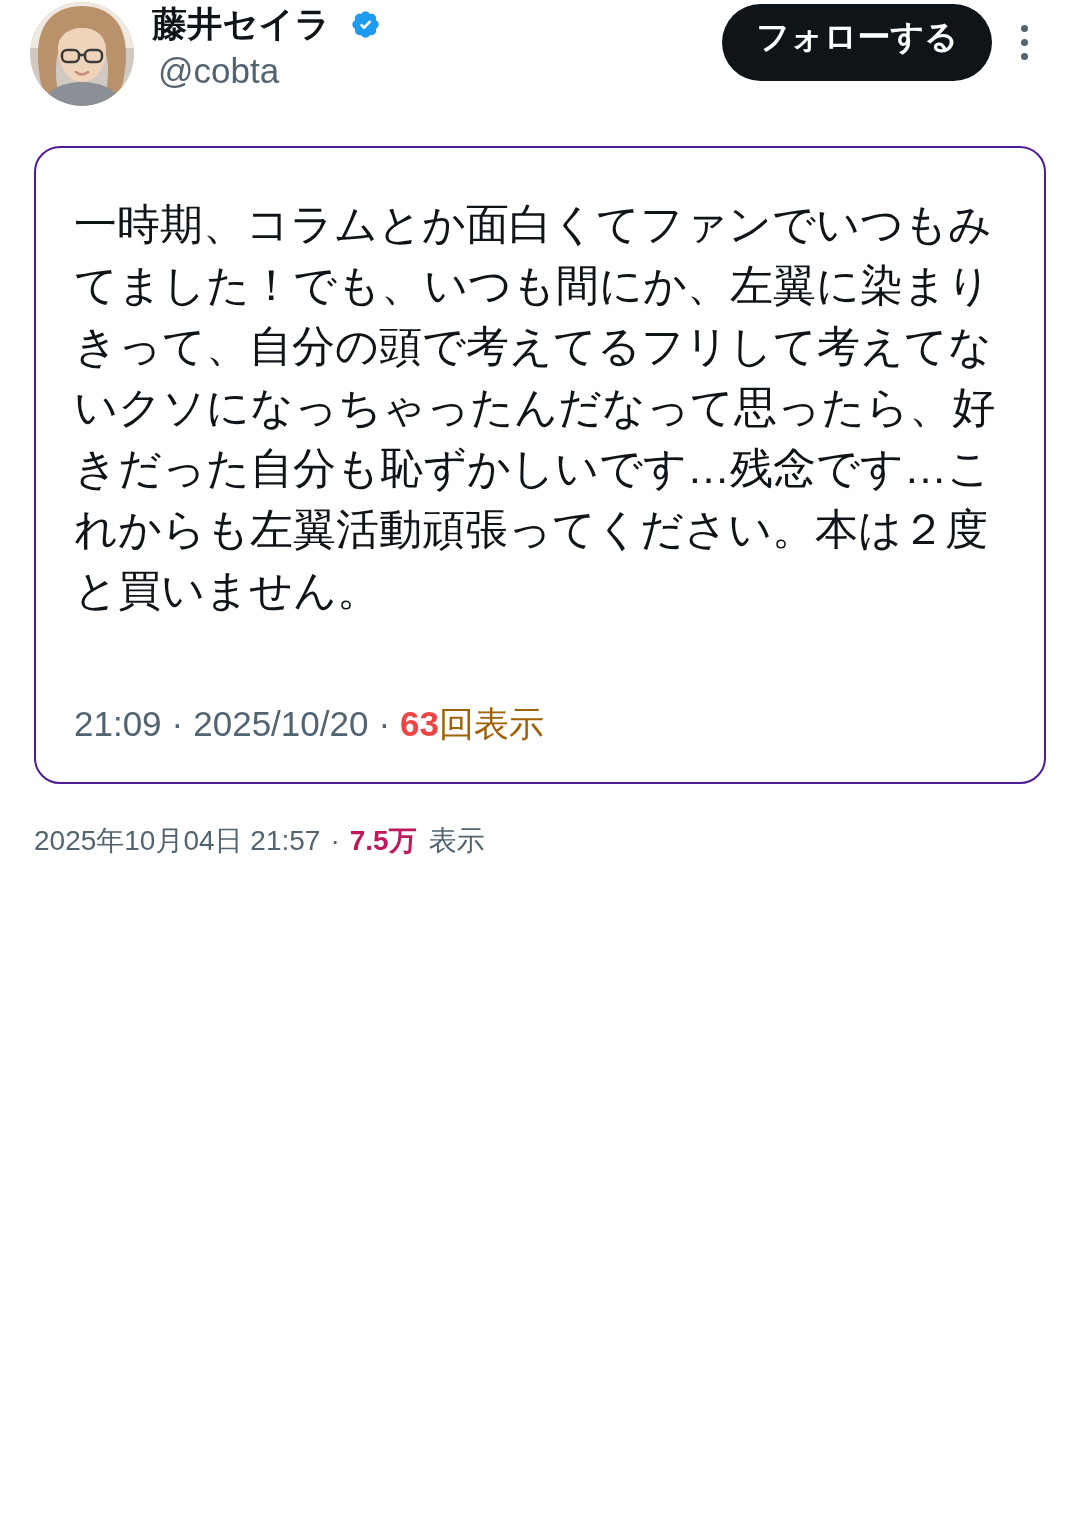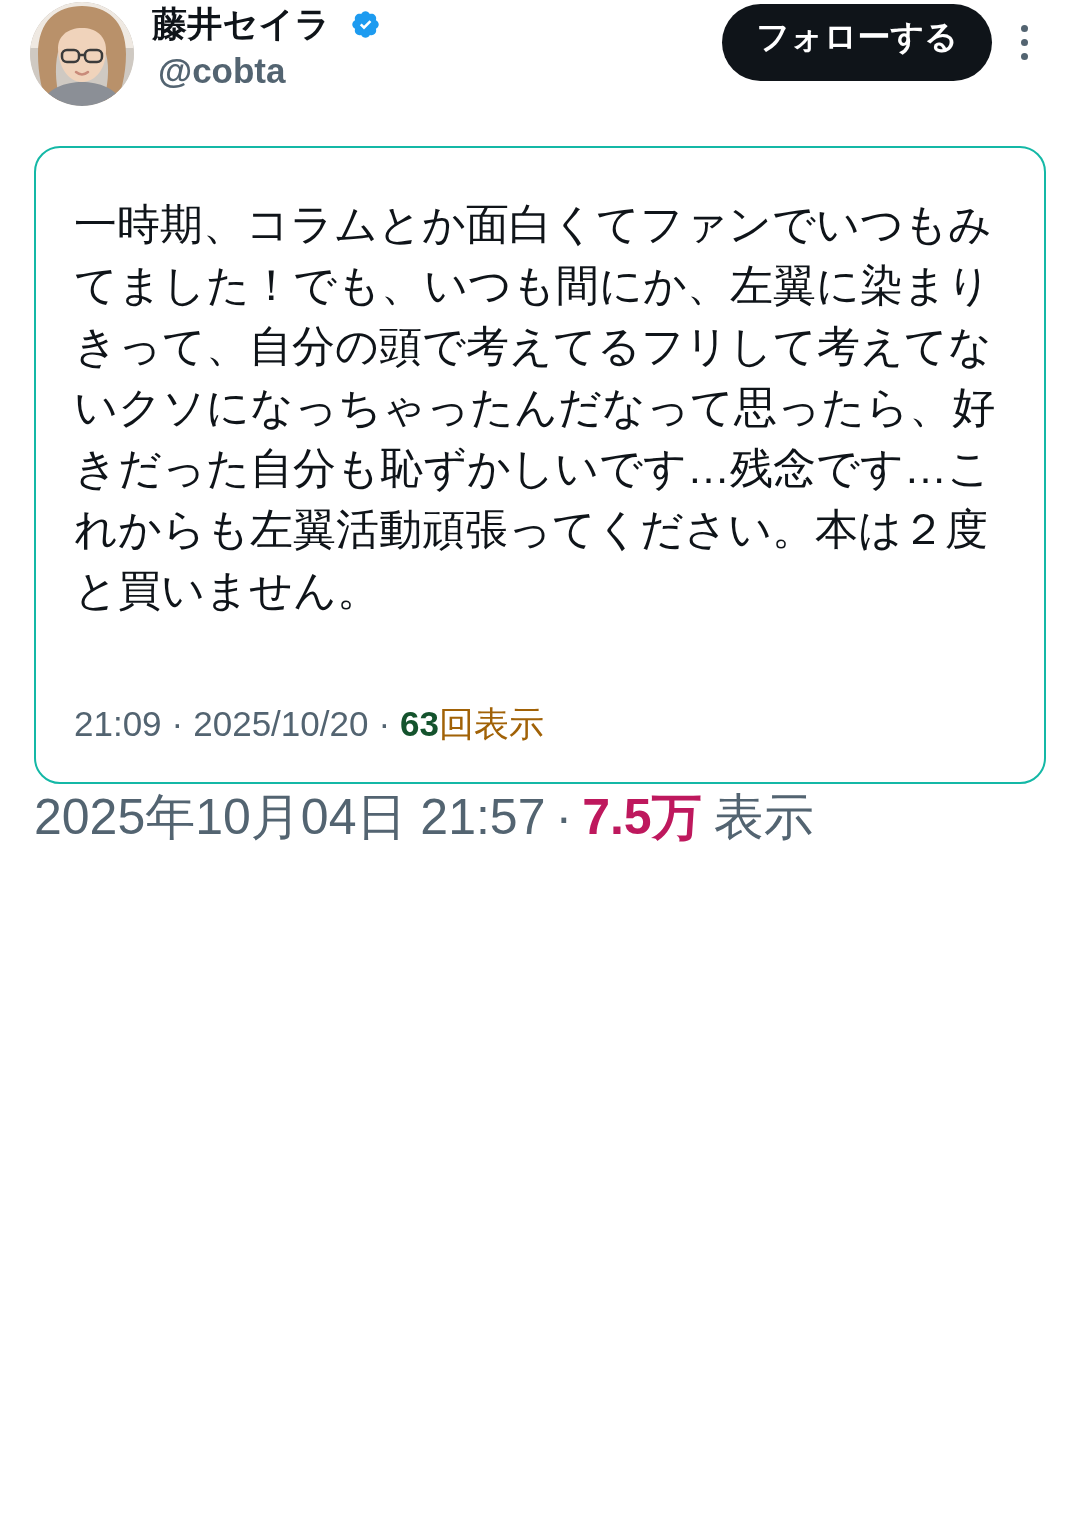--- a/index.html
+++ b/index.html
@@ -64,21 +64,20 @@
     width: 31px;
     height: 31px;
     display: inline-block;
   }
   .handle {
     font-size: 35px;
     color: #536471;
     line-height: 1.2;
     margin-top: 6px;
     padding-left: 6px;
-    font-weight: bold;
   }
 
   .header-right {
     position: absolute;
     right: 0;
     top: 4px;
     display: flex;
     align-items: center;
     gap: 10px;
   }
@@ -123,49 +122,50 @@
     letter-spacing: 0.1px;
     color: #0f1419;
     margin-top: 22px;
     white-space: pre-wrap;
     word-break: break-all;
   }
 
   
   .quote {
     margin-top: 40px;
-    border: 2px solid #14b8a6;
+    border: 2px solid #4c1d95;
     border-radius: 26px;
     padding: 46px 38px 34px 38px;
   }
   .quote-text {
     font-size: 43px;
     line-height: 1.42;
     color: #0f1419;
     white-space: pre-wrap;
     word-break: break-all;
   }
   .quote-meta {
     margin-top: 80px;
     font-size: 35px;
     color: #536471;
     display: flex;
     align-items: baseline;
     flex-wrap: wrap;
   }
   .quote-meta .sep { margin: 0 10px; }
   .quote-meta .views-num {
-    color: #14532d;
+    color: #ef4444;
     font-weight: 700;
   }
   .quote-meta .views-label { color: #a16207; }
 
   
   .footer {
-    font-size: 50px;
+    margin-top: 38px;
+    font-size: 28px;
     color: #536471;
     display: flex;
     align-items: baseline;
     flex-wrap: wrap;
   }
   .footer .sep { margin: 0 10px; }
   .footer .count {
     color: #be185d;
     font-weight: 700;
     text-align: center;

